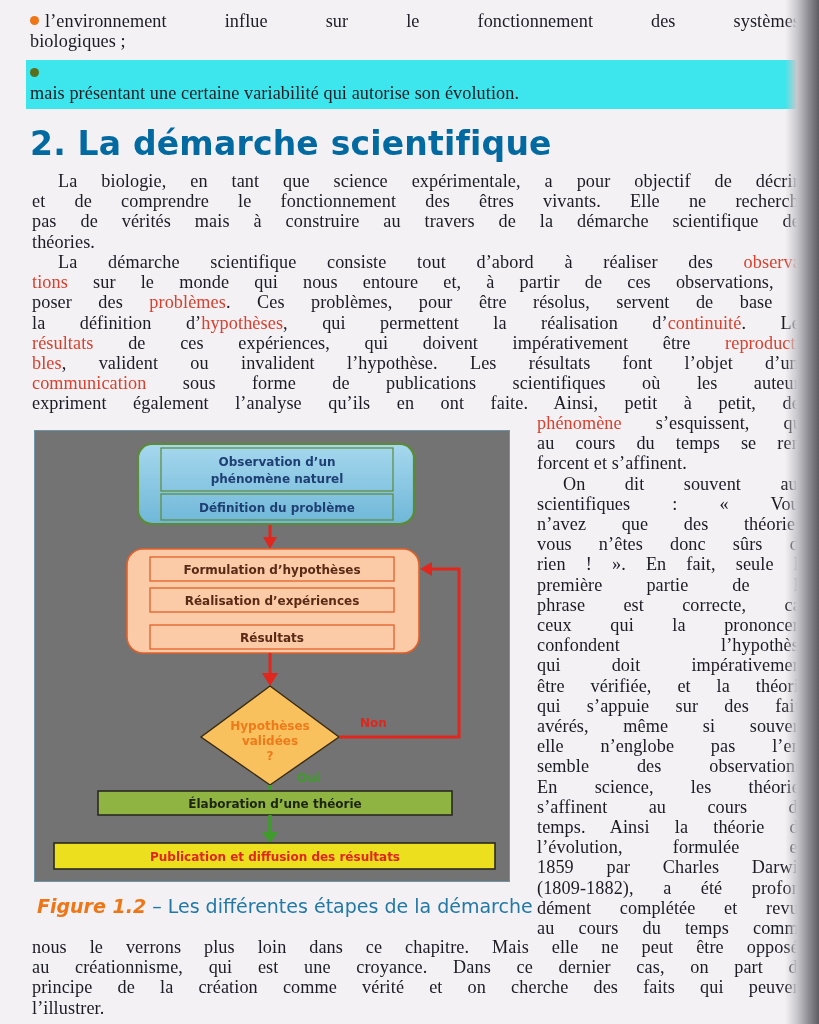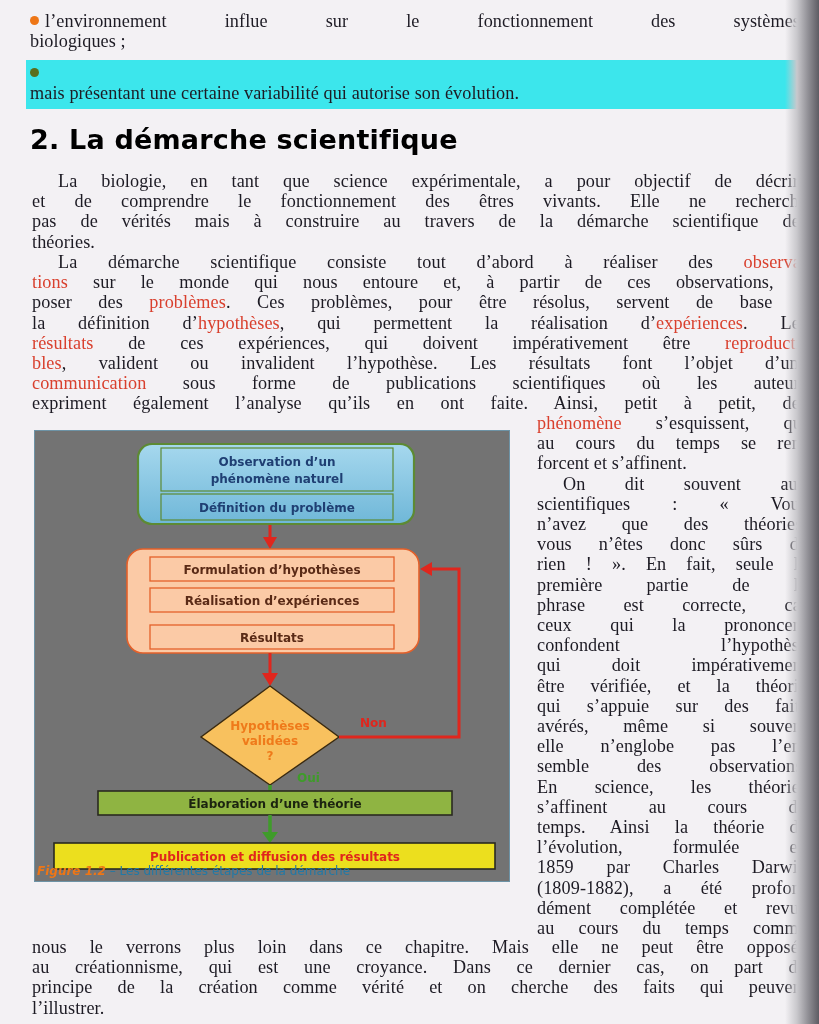--- a/index.html
+++ b/index.html
@@ -18,34 +18,34 @@
   .line { white-space: nowrap; }
   .bullet { display: inline-block; width: 9px; height: 9px; border-radius: 50%; margin-right: 6px; vertical-align: 2px; }
   .justify { text-align: justify; text-align-last: justify; }
   .kw { color: #d9402e; }
   .highlight {
     position: absolute; left: 26px; top: 60px; width: 790px; height: 49px;
     background: #3ce6ec;
   }
   h2 {
     position: absolute; left: 30px; top: 124px; margin: 0;
-    font-family: "DejaVu Sans", sans-serif; font-weight: bold; font-size: 27px;
-    color: #000000; letter-spacing: 0.2px;
+    font-family: "DejaVu Sans", sans-serif; font-weight: bold; font-size: 33px;
+    color: #0369a1; letter-spacing: 0.2px;
   }
   .indent { padding-left: 26px; }
 
   
   .figure-box {
     position: absolute; left: 34px; top: 430px; width: 474px; height: 450px;
     border: 1.5px solid #6d93a6; background: #737373;
   }
   .fc-text { font-family: "DejaVu Sans", sans-serif; font-weight: bold; font-size: 12px; text-align: center; }
   .caption {
-    position: absolute; left: 37px; top: 862px; font-family: "DejaVu Sans", sans-serif;
-    font-size: 12px; line-height: 18px; color: #2279a6;
+    position: absolute; left: 37px; top: 897px; font-family: "DejaVu Sans", sans-serif;
+    font-size: 19px; line-height: 18px; color: #2279a6;
   }
   .caption .fig { color: #ee7616; font-weight: bold; font-style: italic; }
 </style>
 </head>
 <body>
 
 <div class="gutter"></div>
 
 <div class="text" style="left:30px; top:11px; width:770px;">
   <div class="line justify" style="width:770px;"><span class="bullet" style="background:#ee7616;"></span><span>l’environnement influe sur le fonctionnement des systèmes</span></div>
@@ -64,21 +64,21 @@
   <div class="line justify indent" style="width:749px;">La biologie, en tant que science expérimentale, a pour objectif de décrire</div>
   <div class="line justify">et de comprendre le fonctionnement des êtres vivants. Elle ne recherche</div>
   <div class="line justify">pas de vérités mais à construire au travers de la démarche scientifique des</div>
   <div class="line">théories.</div>
 </div>
 
 <div class="text" style="left:32px; top:252px; width:775px;">
   <div class="line justify indent" style="width:749px;"><span>La démarche scientifique consiste tout d’abord à réaliser des </span><span class="kw">observa-</span></div>
   <div class="line justify"><span class="kw">tions</span><span> sur le monde qui nous entoure et, à partir de ces observations, à</span></div>
   <div class="line justify"><span>poser des </span><span class="kw">problèmes</span><span>. Ces problèmes, pour être résolus, servent de base à</span></div>
-  <div class="line justify"><span>la définition d’</span><span class="kw">hypothèses</span><span>, qui permettent la réalisation d’</span><span class="kw">expériences</span><span>. Les</span></div>
+  <div class="line justify"><span>la définition d’</span><span class="kw">hypothèses</span><span>, qui permettent la réalisation d’</span><span class="kw">continuité</span><span>. Les</span></div>
   <div class="line justify"><span class="kw">résultats</span><span> de ces expériences, qui doivent impérativement être </span><span class="kw">reproducti-</span></div>
   <div class="line justify"><span class="kw">bles</span><span>, valident ou invalident l’hypothèse. Les résultats font l’objet d’une</span></div>
   <div class="line justify"><span class="kw">communication</span><span> sous forme de publications scientifiques où les auteurs</span></div>
   <div class="line justify">expriment également l’analyse qu’ils en ont faite. Ainsi, petit à petit, des</div>
 </div>
 
 <div class="text" style="left:537px; top:413px; width:270px;">
   <div class="line justify"><span class="kw">phénomène</span><span> s’esquissent, qui</span></div>
   <div class="line justify">au cours du temps se ren-</div>
   <div class="line">forcent et s’affinent.</div>

